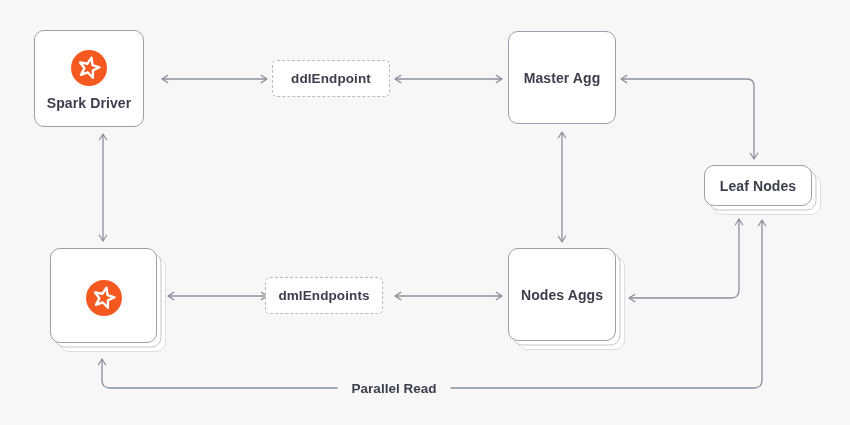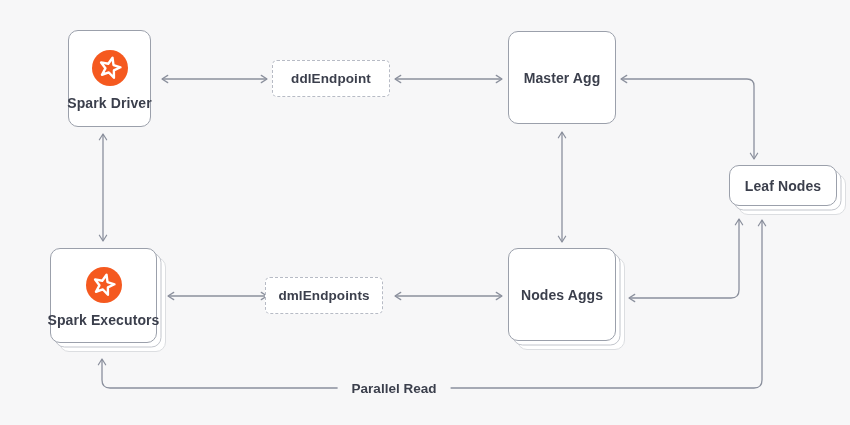--- a/index.html
+++ b/index.html
@@ -63,21 +63,21 @@
     <path class="edge" d="M395,79 H502" marker-start="url(#ah)" marker-end="url(#ah)"></path>
     <path class="edge" d="M103,134 V241" marker-start="url(#ah)" marker-end="url(#ah)"></path>
     <path class="edge" d="M562,132 V242" marker-start="url(#ah)" marker-end="url(#ah)"></path>
     <path class="edge" d="M168,296 H267" marker-start="url(#ah)" marker-end="url(#ah)"></path>
     <path class="edge" d="M395,296 H502" marker-start="url(#ah)" marker-end="url(#ah)"></path>
     <path class="edge" d="M621,79 H747 Q754,79 754,86 V159" marker-start="url(#ah)" marker-end="url(#ah)"></path>
     <path class="edge" d="M739,219 V290 Q739,298 731,298 H629" marker-start="url(#ah)" marker-end="url(#ah)"></path>
     <path class="edge" d="M102,359 V380 Q102,388 110,388 H754 Q762,388 762,380 V220" marker-start="url(#ah)" marker-end="url(#ah)"></path>
   </svg>
 
-  <div class="node" style="left:68px;top:30px;width:83px;height:97px;">
+  <div class="node" style="left:34px;top:30px;width:110px;height:97px;">
     <div class="face col">
       <span class="spark-icon">
         <svg viewBox="0 0 36 36" width="36" height="36" xmlns="http://www.w3.org/2000/svg">
           <circle class="spark-circle" cx="18" cy="18" r="18"></circle>
           <g transform="rotate(14 18 18)">
             <path class="spark-star" d="M18,7.5 L20.7,14.28 L27.99,14.76 L22.37,19.42 L24.17,26.49 L18,22.6 L11.83,26.49 L13.63,19.42 L8.01,14.76 L15.3,14.28 Z"></path>
           </g>
         </svg>
       </span>
       <span class="node-label">Spark Driver</span>
@@ -89,41 +89,40 @@
       <span class="node-label">ddlEndpoint</span>
     </div>
   </div>
 
   <div class="node" style="left:508px;top:31px;width:108px;height:93px;">
     <div class="face">
       <span class="node-label">Master Agg</span>
     </div>
   </div>
 
-  <div class="node" style="left:729px;top:165px;width:108px;height:41px;">
+  <div class="node" style="left:704px;top:165px;width:108px;height:41px;">
     <div class="layer l2"></div>
     <div class="layer l1"></div>
     <div class="face">
       <span class="node-label">Leaf Nodes</span>
     </div>
   </div>
 
   <div class="node" style="left:50px;top:248px;width:107px;height:95px;">
     <div class="layer l2"></div>
     <div class="layer l1"></div>
     <div class="face col">
       <span class="spark-icon">
         <svg viewBox="0 0 36 36" width="36" height="36" xmlns="http://www.w3.org/2000/svg">
           <circle class="spark-circle" cx="18" cy="18" r="18"></circle>
           <g transform="rotate(14 18 18)">
             <path class="spark-star" d="M18,7.5 L20.7,14.28 L27.99,14.76 L22.37,19.42 L24.17,26.49 L18,22.6 L11.83,26.49 L13.63,19.42 L8.01,14.76 L15.3,14.28 Z"></path>
           </g>
         </svg>
       </span>
-      <span class="node-label">Spark Executors</span>
     </div>
   </div>
 
   <div class="node dashed" style="left:265px;top:277px;width:118px;height:37px;">
     <div class="face">
       <span class="node-label">dmlEndpoints</span>
     </div>
   </div>
 
   <div class="node" style="left:508px;top:248px;width:108px;height:93px;">

